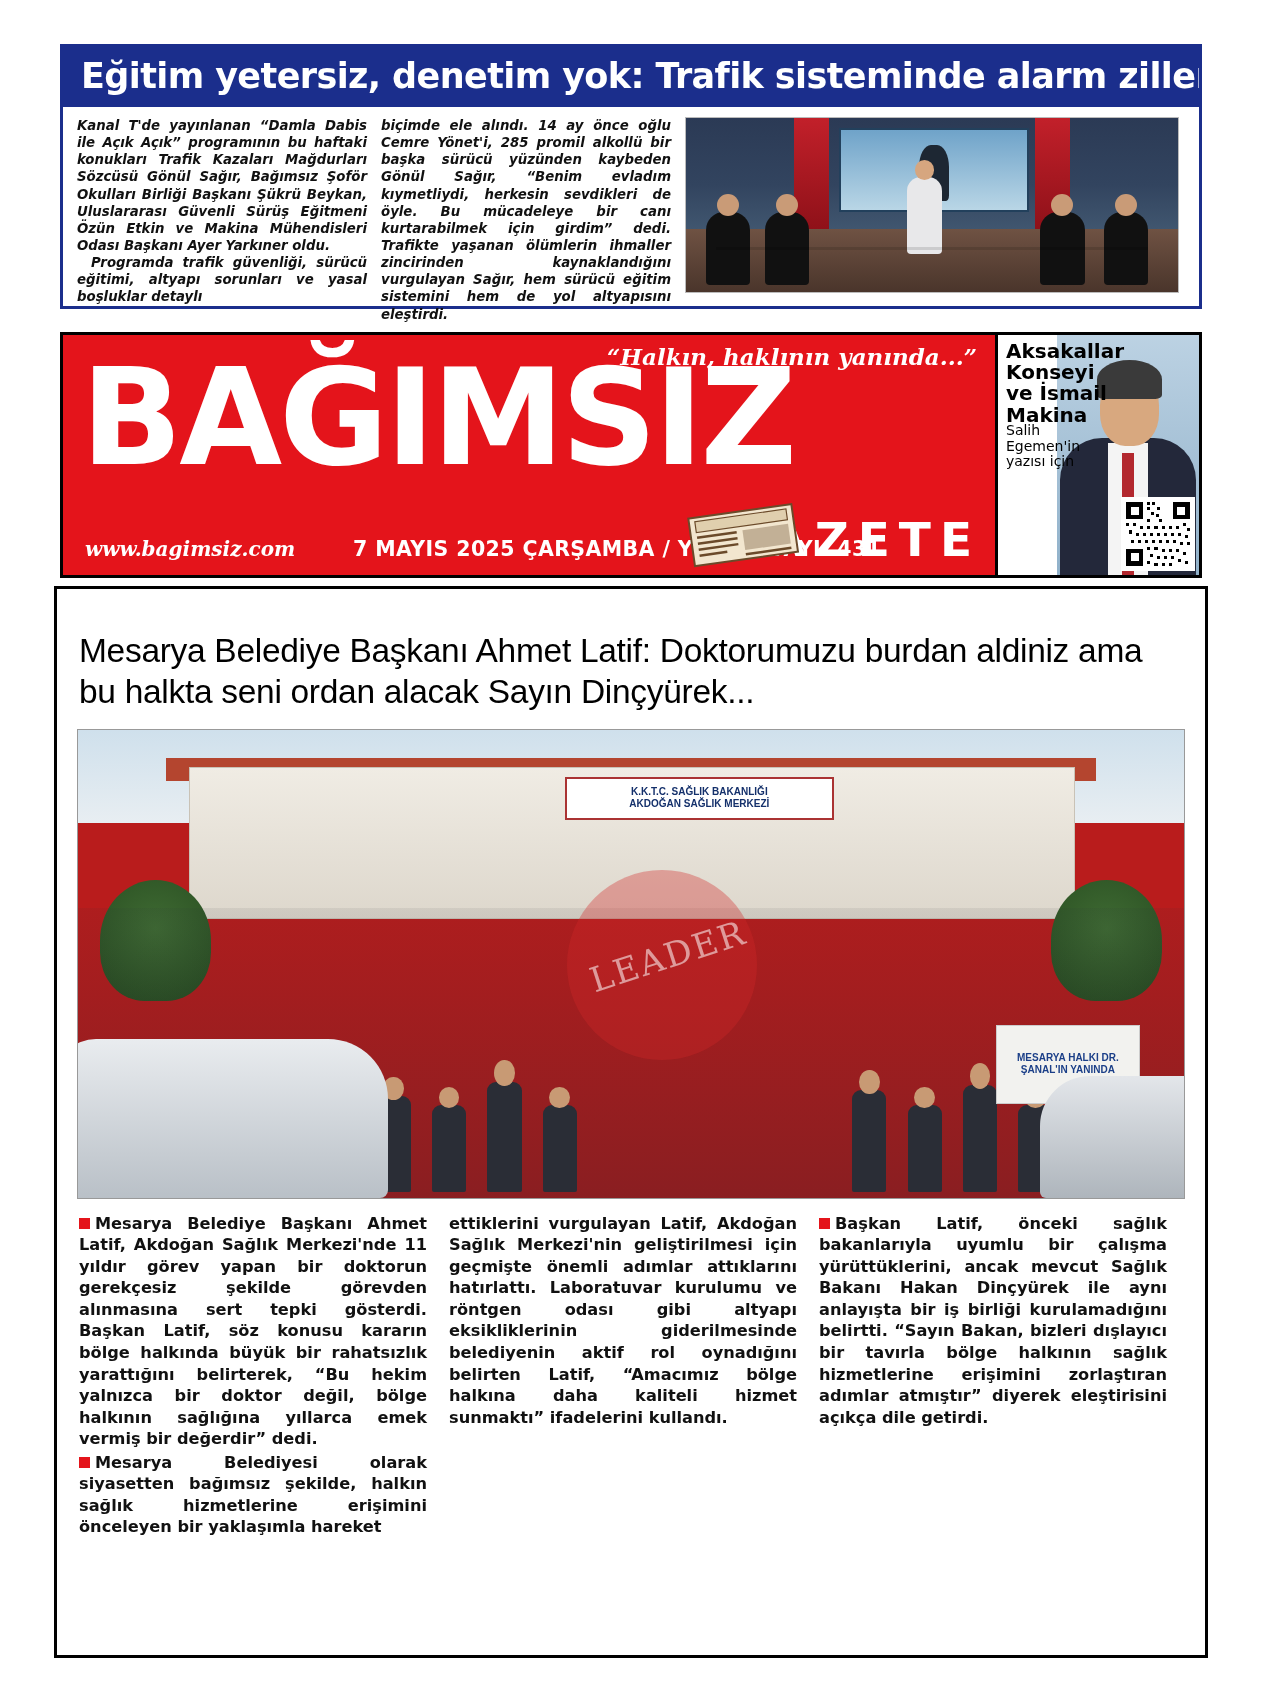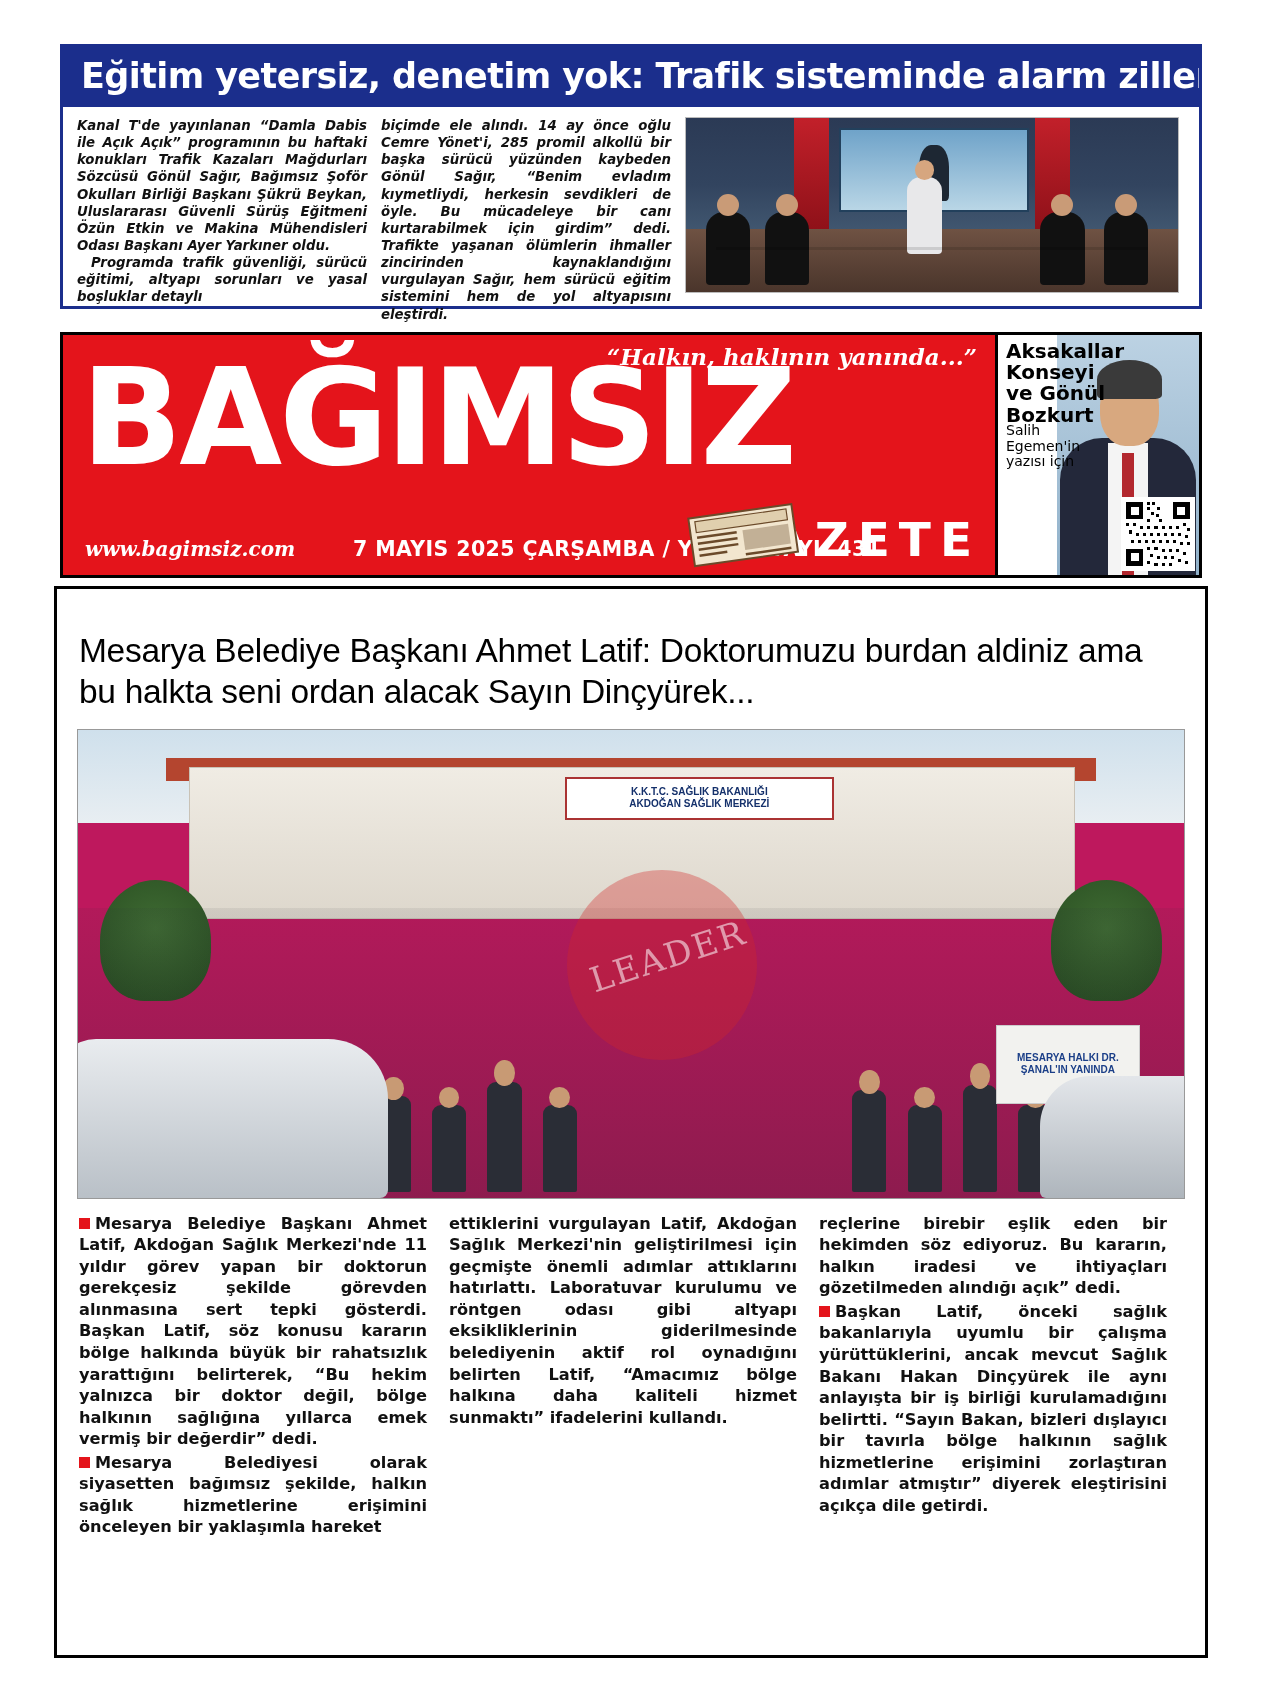--- a/index.html
+++ b/index.html
@@ -294,21 +294,21 @@
     font-size: 33.5px;
     line-height: 1.22;
     margin: 28px 4px 0 4px;
     letter-spacing: -0.3px;
   }
   .main-photo {
     position: relative;
     margin: 16px 2px 0 2px;
     height: 468px;
     overflow: hidden;
-    background: #be185d;
+    background: #b91c1c;
     border: 1px solid #999;
   }
   
   .ph-sky {
     position:absolute; left:0; top:0; width:100%; height:20%;
     background:linear-gradient(180deg,#cfe0ec,#e8eef2);
   }
   .ph-building {
     position:absolute; left:10%; top:8%; width:80%; height:32%;
     background:linear-gradient(180deg,#f0ece4,#ddd7cc);
@@ -455,21 +455,21 @@
       </svg>
     </div>
     <div class="mh-right">
       <div class="mh-portrait">
         <div class="pt-body"></div>
         <div class="pt-shirt"></div>
         <div class="pt-tie"></div>
         <div class="pt-head"></div>
         <div class="pt-hair"></div>
       </div>
-      <div class="mh-aks">Aksakallar Konseyi ve Gönül Bozkurt</div>
+      <div class="mh-aks">Aksakallar Konseyi ve İsmail Makina</div>
       <div class="mh-aks-sub">Salih Egemen'in yazısı için</div>
       <svg class="mh-qr" viewBox="0 0 29 29" shape-rendering="crispEdges">
         <rect width="29" height="29" fill="#fff"></rect>
         <g fill="#000">
           <rect x="1" y="1" width="7" height="7"></rect>
             <rect x="2.8" y="2.8" width="3.4" height="3.4" fill="#fff"></rect>
           <rect x="21" y="1" width="7" height="7"></rect>
             <rect x="22.8" y="2.8" width="3.4" height="3.4" fill="#fff"></rect>
           <rect x="1" y="21" width="7" height="7"></rect>
             <rect x="2.8" y="22.8" width="3.4" height="3.4" fill="#fff"></rect>
@@ -568,19 +568,18 @@
 
     <div class="cols">
       <div class="col">
         <p><span class="sq"></span><span>Mesarya Belediye Başkanı Ahmet Latif, Akdoğan Sağlık Merkezi'nde 11 yıldır görev yapan bir doktorun gerekçesiz şekilde görevden alınmasına sert tepki gösterdi. Başkan Latif, söz konusu kararın bölge halkında büyük bir rahatsızlık yarattığını belirterek, “Bu hekim yalnızca bir doktor değil, bölge halkının sağlığına yıllarca emek vermiş bir değerdir” dedi.</span></p>
         <p><span class="sq"></span><span>Mesarya Belediyesi olarak siyasetten bağımsız şekilde, halkın sağlık hizmetlerine erişimini önceleyen bir yaklaşımla hareket</span></p>
       </div>
       <div class="col">
         <p>ettiklerini vurgulayan Latif, Akdoğan Sağlık Merkezi'nin geliştirilmesi için geçmişte önemli adımlar attıklarını hatırlattı. Laboratuvar kurulumu ve röntgen odası gibi altyapı eksikliklerinin giderilmesinde belediyenin aktif rol oynadığını belirten Latif, “Amacımız bölge halkına daha kaliteli hizmet sunmaktı” ifadelerini kullandı.</p>
       </div>
       <div class="col">
-        <p>reçlerine birebir eşlik eden bir hekimden söz ediyoruz. Bu kararın, halkın iradesi ve ihtiyaçları gözetilmeden alındığı açık” dedi.</p>
         <p><span class="sq"></span><span>Başkan Latif, önceki sağlık bakanlarıyla uyumlu bir çalışma yürüttüklerini, ancak mevcut Sağlık Bakanı Hakan Dinçyürek ile aynı anlayışta bir iş birliği kurulamadığını belirtti. “Sayın Bakan, bizleri dışlayıcı bir tavırla bölge halkının sağlık hizmetlerine erişimini zorlaştıran adımlar atmıştır” diyerek eleştirisini açıkça dile getirdi.</span></p>
       </div>
     </div>
   </div>
 
 </div>
 
 </body></html>

